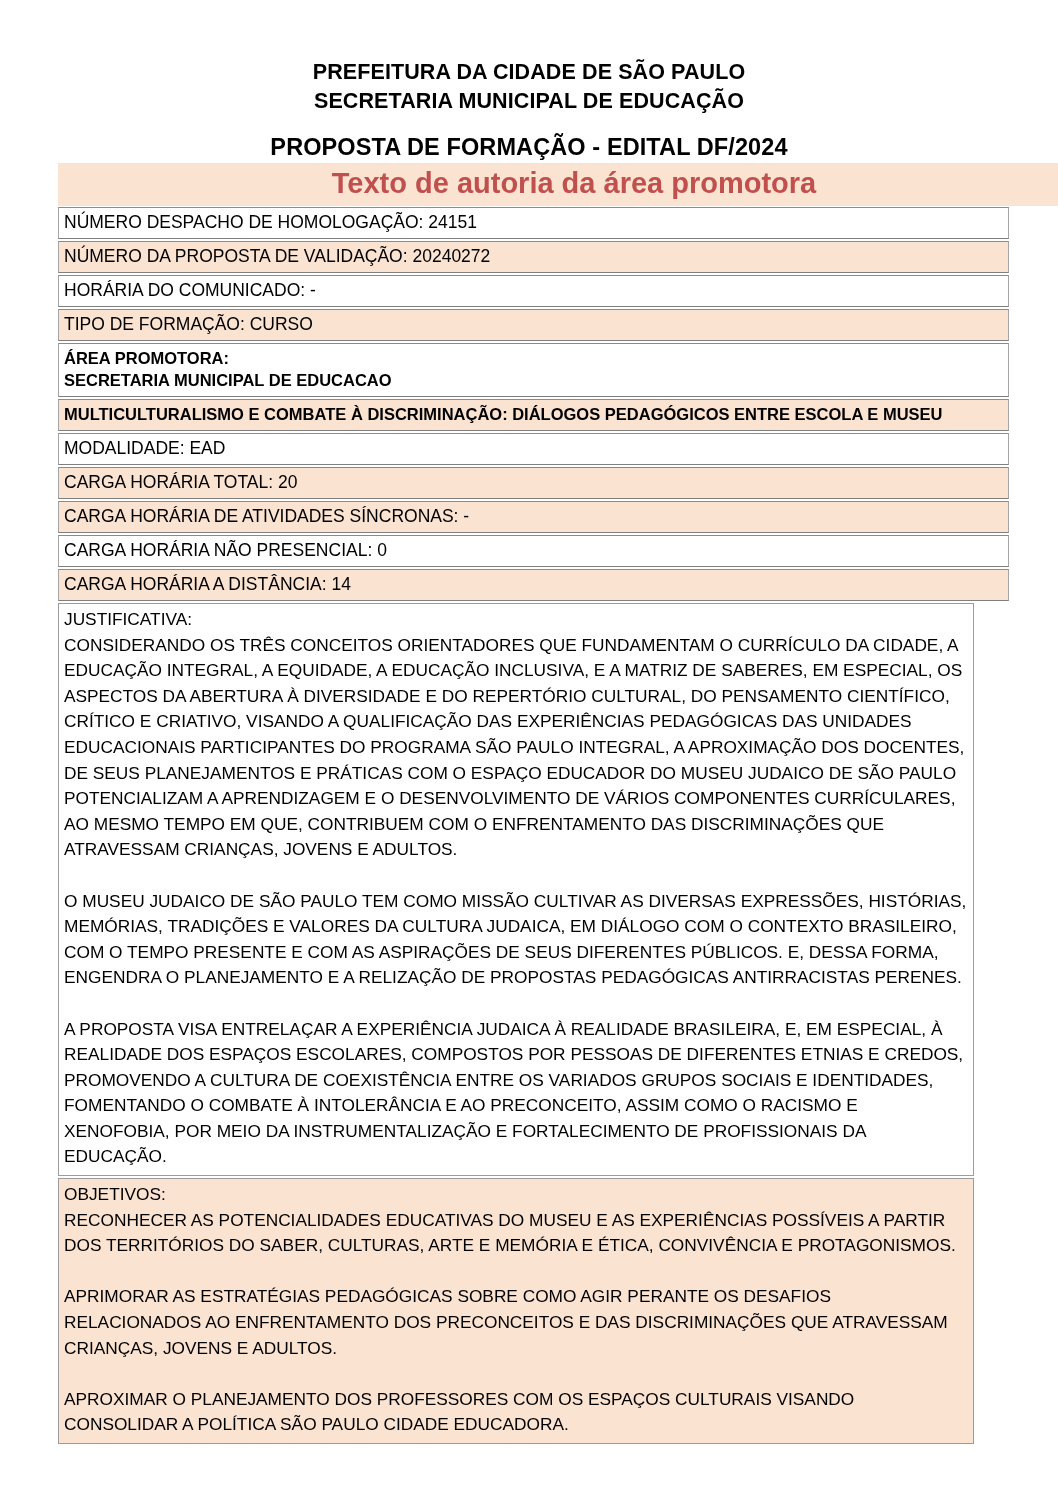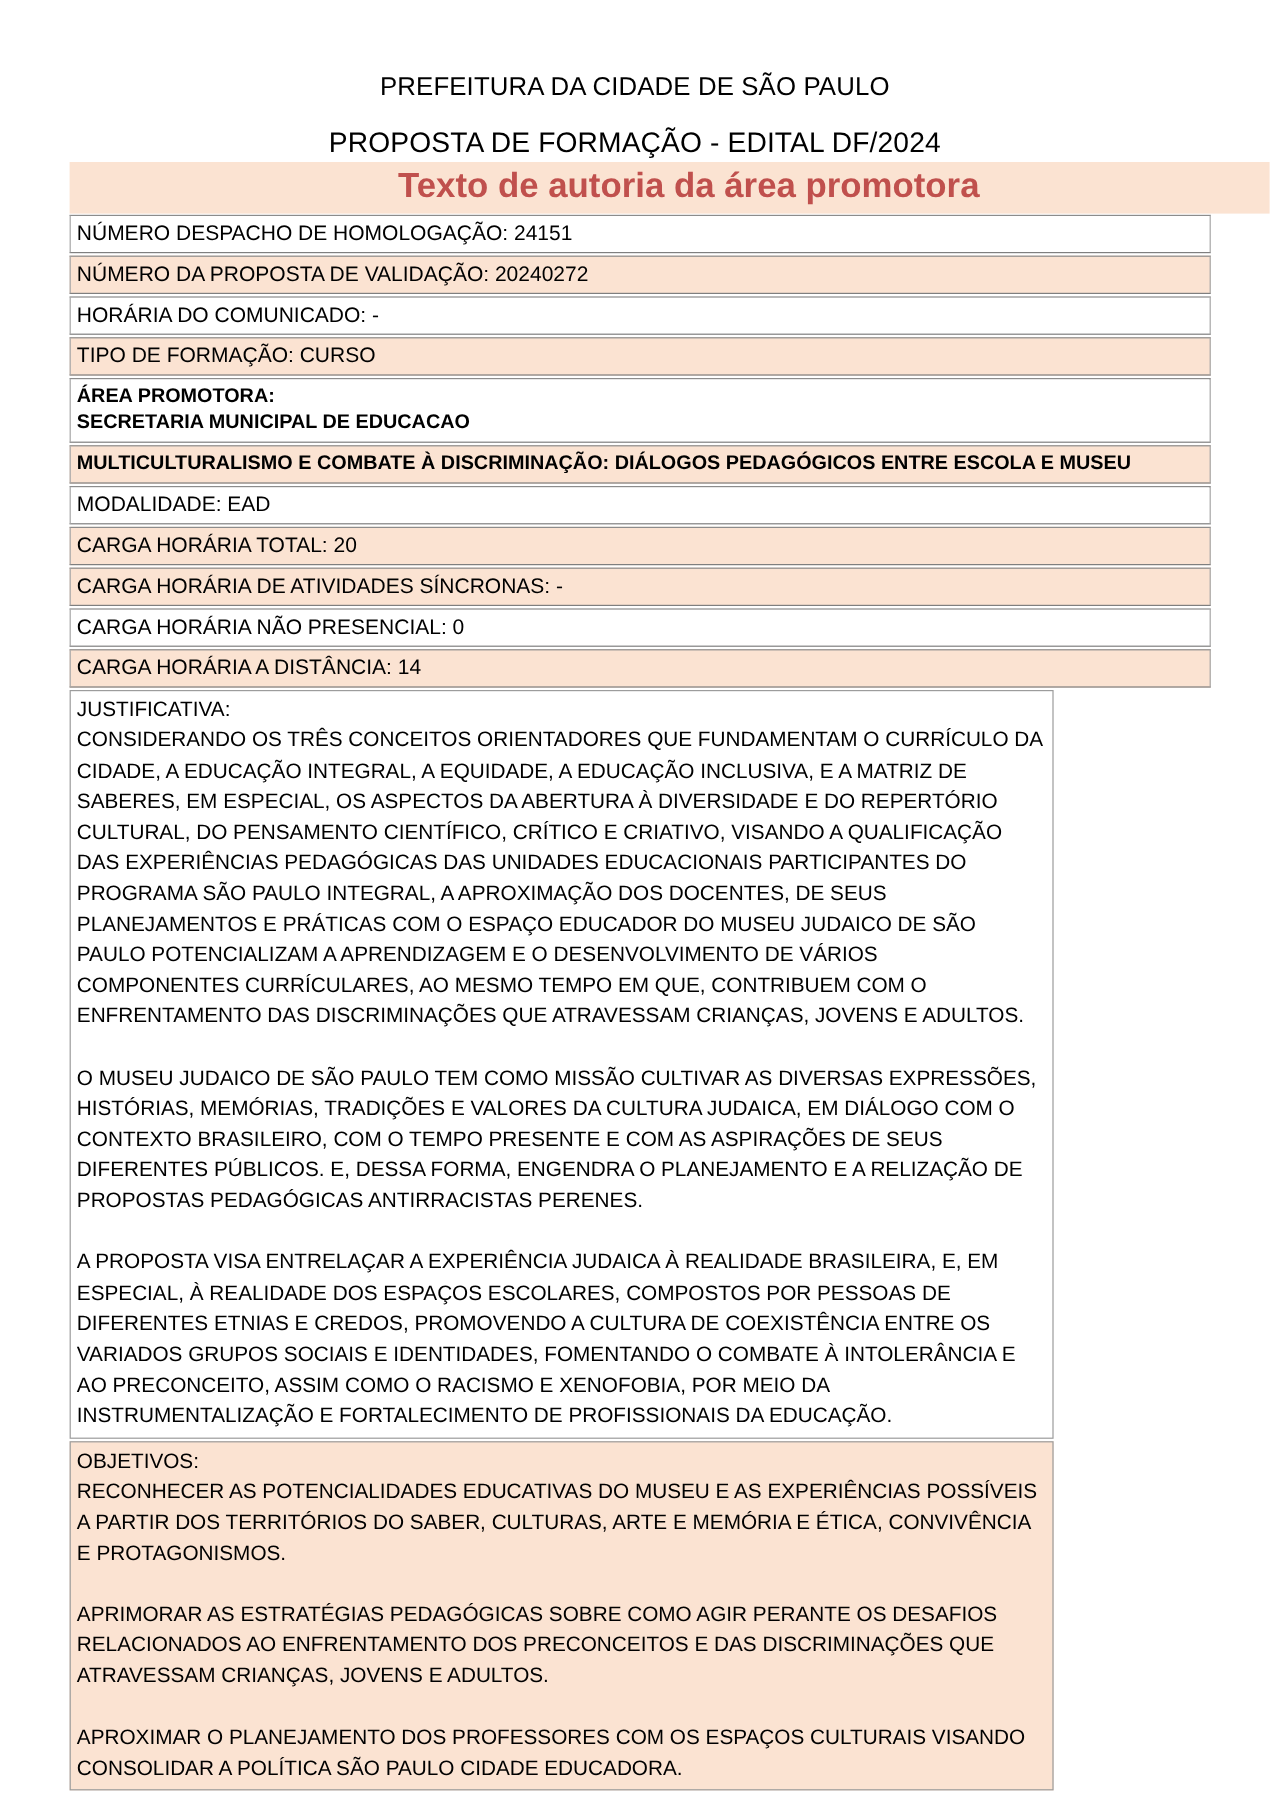--- a/index.html
+++ b/index.html
@@ -24,21 +24,21 @@
     padding: 0;
     background: #ffffff;
   }
 
   
   .doc-header {
     padding-top: 58px;
     text-align: center;
   }
   .doc-header .hline {
-    font-weight: normal;
+    font-weight: bold;
     font-size: 21.5px;
     line-height: 28.5px;
     letter-spacing: 0.1px;
     white-space: nowrap;
   }
   .doc-header .hline.big {
     font-size: 23.5px;
     line-height: 31px;
     margin-top: 17px;
   }
@@ -79,21 +79,21 @@
   }
   .banner-text {
     color: #c0504d;
     font-weight: bold;
     font-size: 29px;
     line-height: 34px;
   }
 
   
   .block {
-    width: 820px;
+    width: 916px;
     box-sizing: border-box;
     border: 1px solid #9c9c9c;
     padding: 3px 6px 5px 5px;
     font-size: 17.3px;
     line-height: 25.6px;
     background: #ffffff;
     margin-bottom: 2px;
   }
   .block.peach {
     background: #fbe3d2;
@@ -110,20 +110,21 @@
     width: 916px;
   }
 </style>
 </head>
 <body>
 
 <div class="page">
 
   <div class="doc-header">
     <div class="hline">PREFEITURA DA CIDADE DE SÃO PAULO</div>
+    <div class="hline">SECRETARIA MUNICIPAL DE EDUCAÇÃO</div>
     <div class="hline big">PROPOSTA DE FORMAÇÃO - EDITAL DF/2024</div>
   </div>
 
   <div class="tbl-wrap">
 
     <div class="banner">
       <span class="banner-text">Texto de autoria da área promotora</span>
     </div>
 
     <div class="row">NÚMERO DESPACHO DE HOMOLOGAÇÃO:  24151</div>

